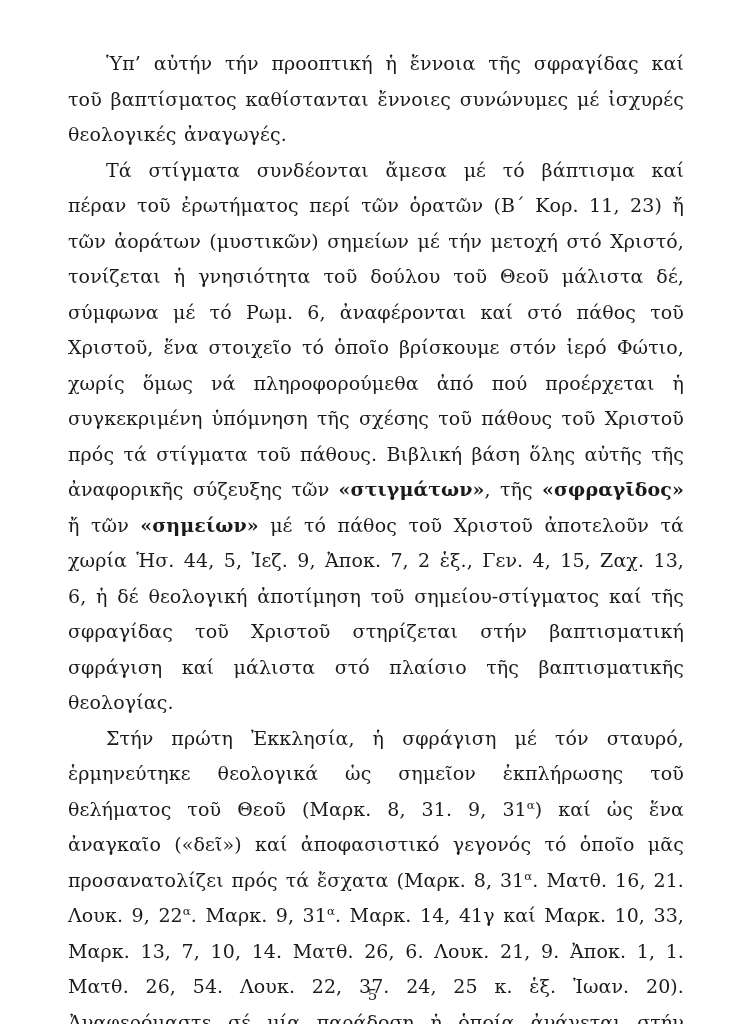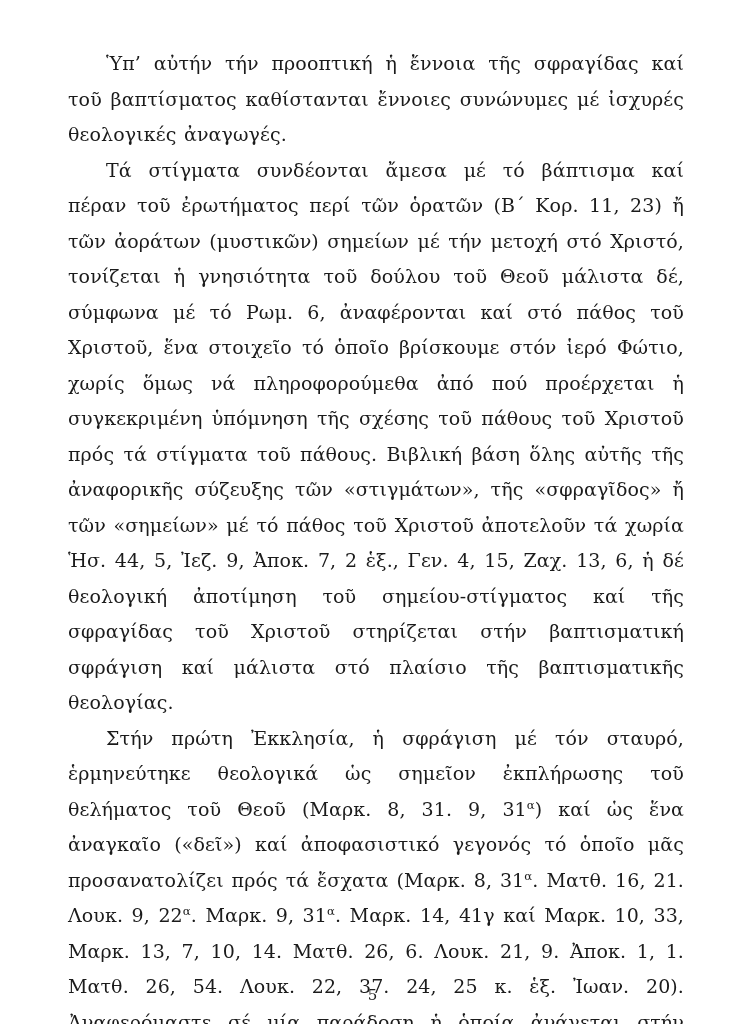--- a/index.html
+++ b/index.html
@@ -28,21 +28,21 @@
   .para {
     margin: 0;
     padding: 0;
     font-size: 19px;
     line-height: 35.5px;
     text-align: justify;
     text-indent: 38px;
     word-spacing: 1.5px;
     letter-spacing: 0.1px;
   }
-  .seg-bold   { font-weight: normal; }
+  .seg-bold   { font-weight: bold; }
   .seg-sup    { font-size: 0.62em; vertical-align: super; line-height: 0; }
   .page-number {
     position: absolute;
     left: 0;
     bottom: 20px;
     width: 100%;
     text-align: center;
     font-size: 15px;
     color: #222222;
     font-family: "DejaVu Serif", serif;

